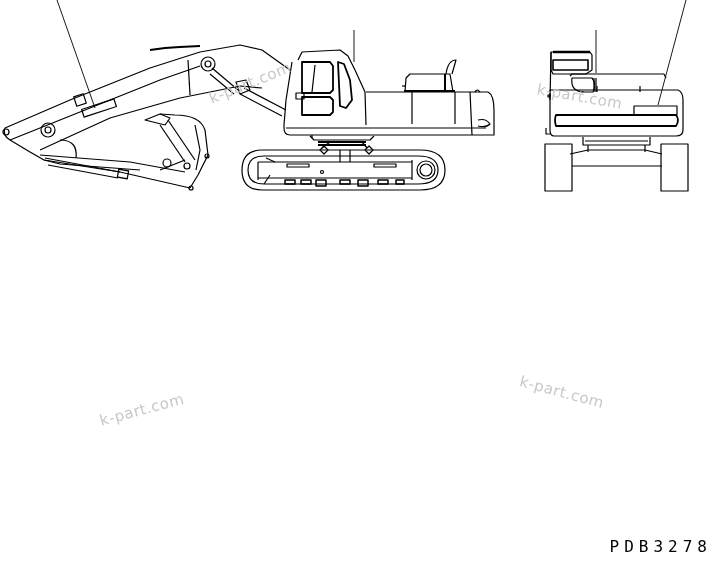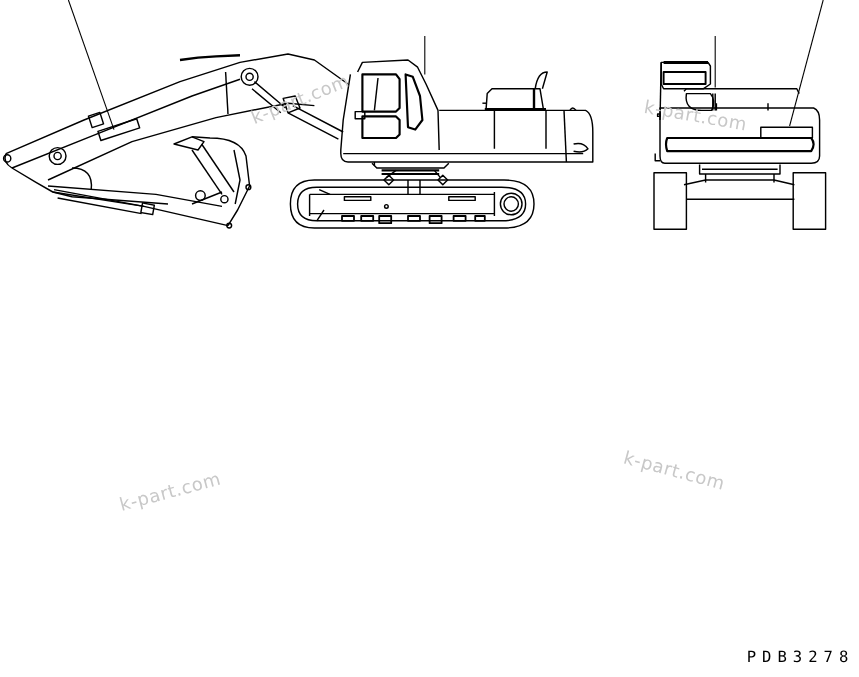--- a/index.html
+++ b/index.html
@@ -3,21 +3,21 @@
 <meta charset="utf-8">
 <style>
   html, body { margin:0; padding:0; background:#ffffff; }
   body { width:716px; height:564px; position:relative; overflow:hidden;
          font-family:"Liberation Sans", sans-serif; }
   #drawing { position:absolute; left:0; top:0; }
   .wm { position:absolute; color:#c8c8c8; font-family:"DejaVu Sans", sans-serif;
         font-size:15px; letter-spacing:0.5px; white-space:nowrap;
         transform-origin:left center; }
   #code { position:absolute; right:4px; bottom:8px; font-family:"DejaVu Sans Mono", monospace;
-          font-size:13px; letter-spacing:5px; color:#000; }
+          font-size:16px; letter-spacing:5px; color:#000; }
 </style>
 </head>
 <body>
 
 <svg id="drawing" width="716" height="564" viewBox="0 0 716 564" fill="none" stroke="#000" stroke-width="1.2" stroke-linejoin="round">
 
   <g>
 
     <line x1="57" y1="0" x2="95" y2="108" stroke-width="0.9"></line>
 

